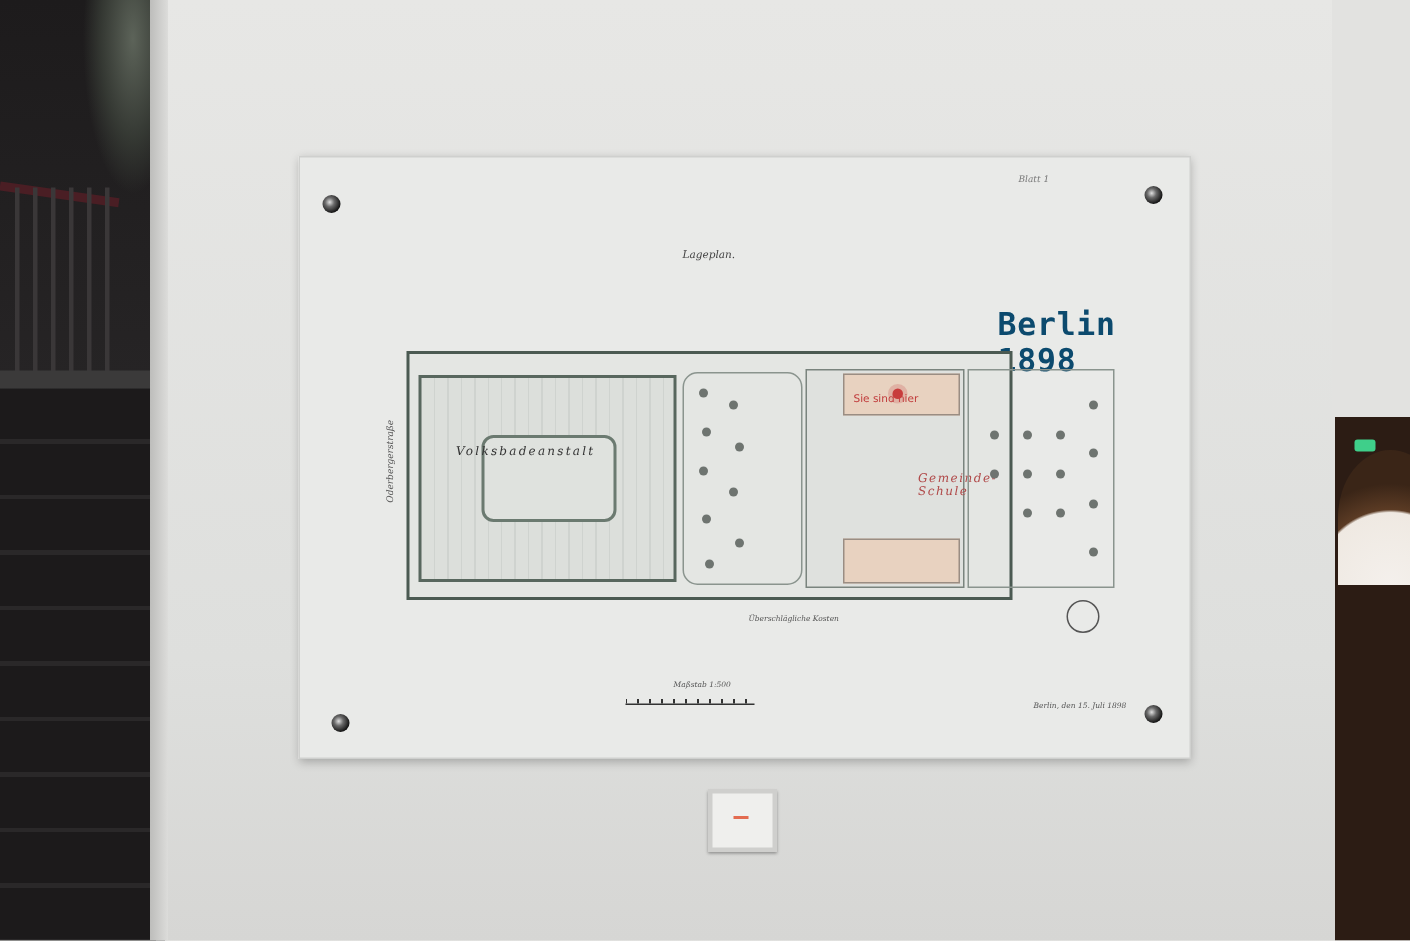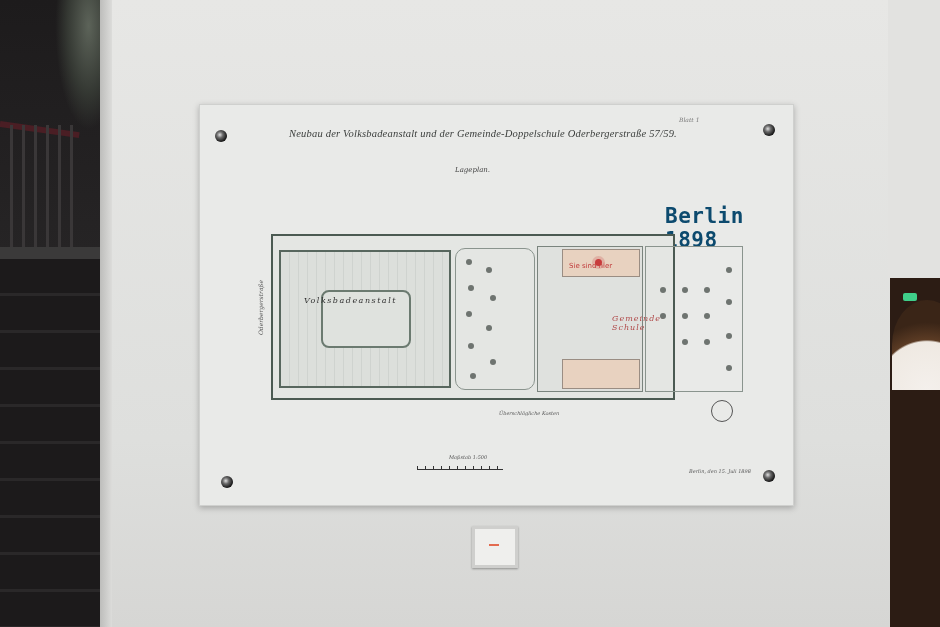--- a/index.html
+++ b/index.html
@@ -64,21 +64,20 @@
 <div class="doorway"></div>
 <div class="door-arch"></div>
 <div class="exit-sign"></div>
 
 <div class="plaque">
   <div class="bolt" style="left:16px;top:26px"></div>
   <div class="bolt" style="left:564px;top:20px"></div>
   <div class="bolt" style="left:22px;top:372px"></div>
   <div class="bolt" style="left:564px;top:366px"></div>
 
-  <div class="title">Neubau der Volksbadeanstalt und der Gemeinde-Doppelschule Oderbergerstraße 57/59.</div>
   <div class="sheet">Blatt 1</div>
   <div class="lageplan">Lageplan.</div>
   <div class="berlin">Berlin 1898</div>
 
   <div class="street-label">Oderbergerstraße</div>
 
   <div class="site">
     <div class="bath">
       <div class="court"></div>
     </div>

